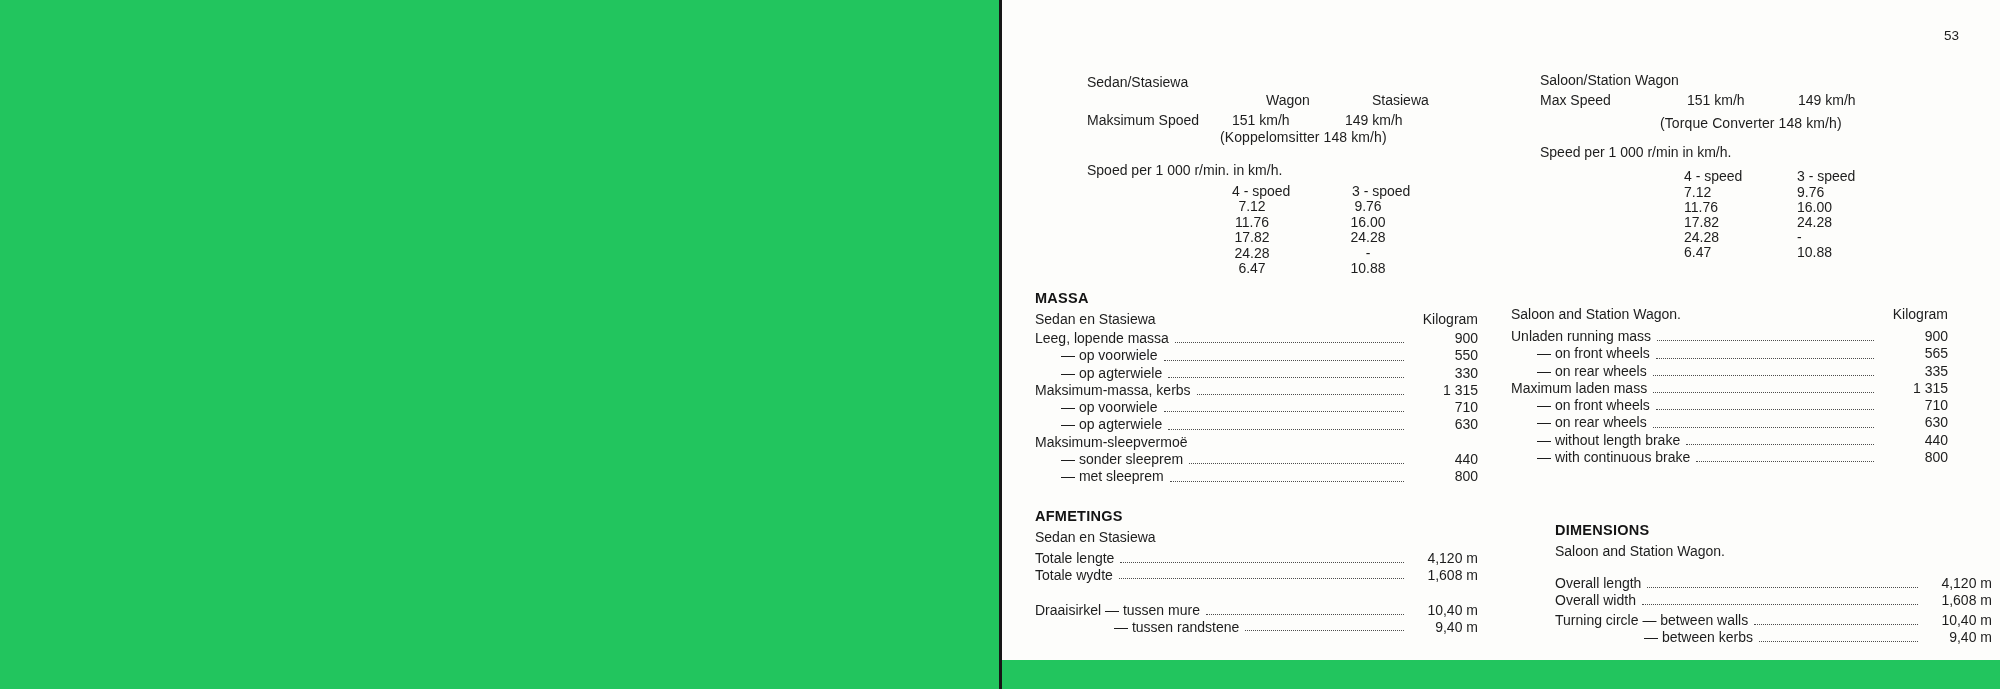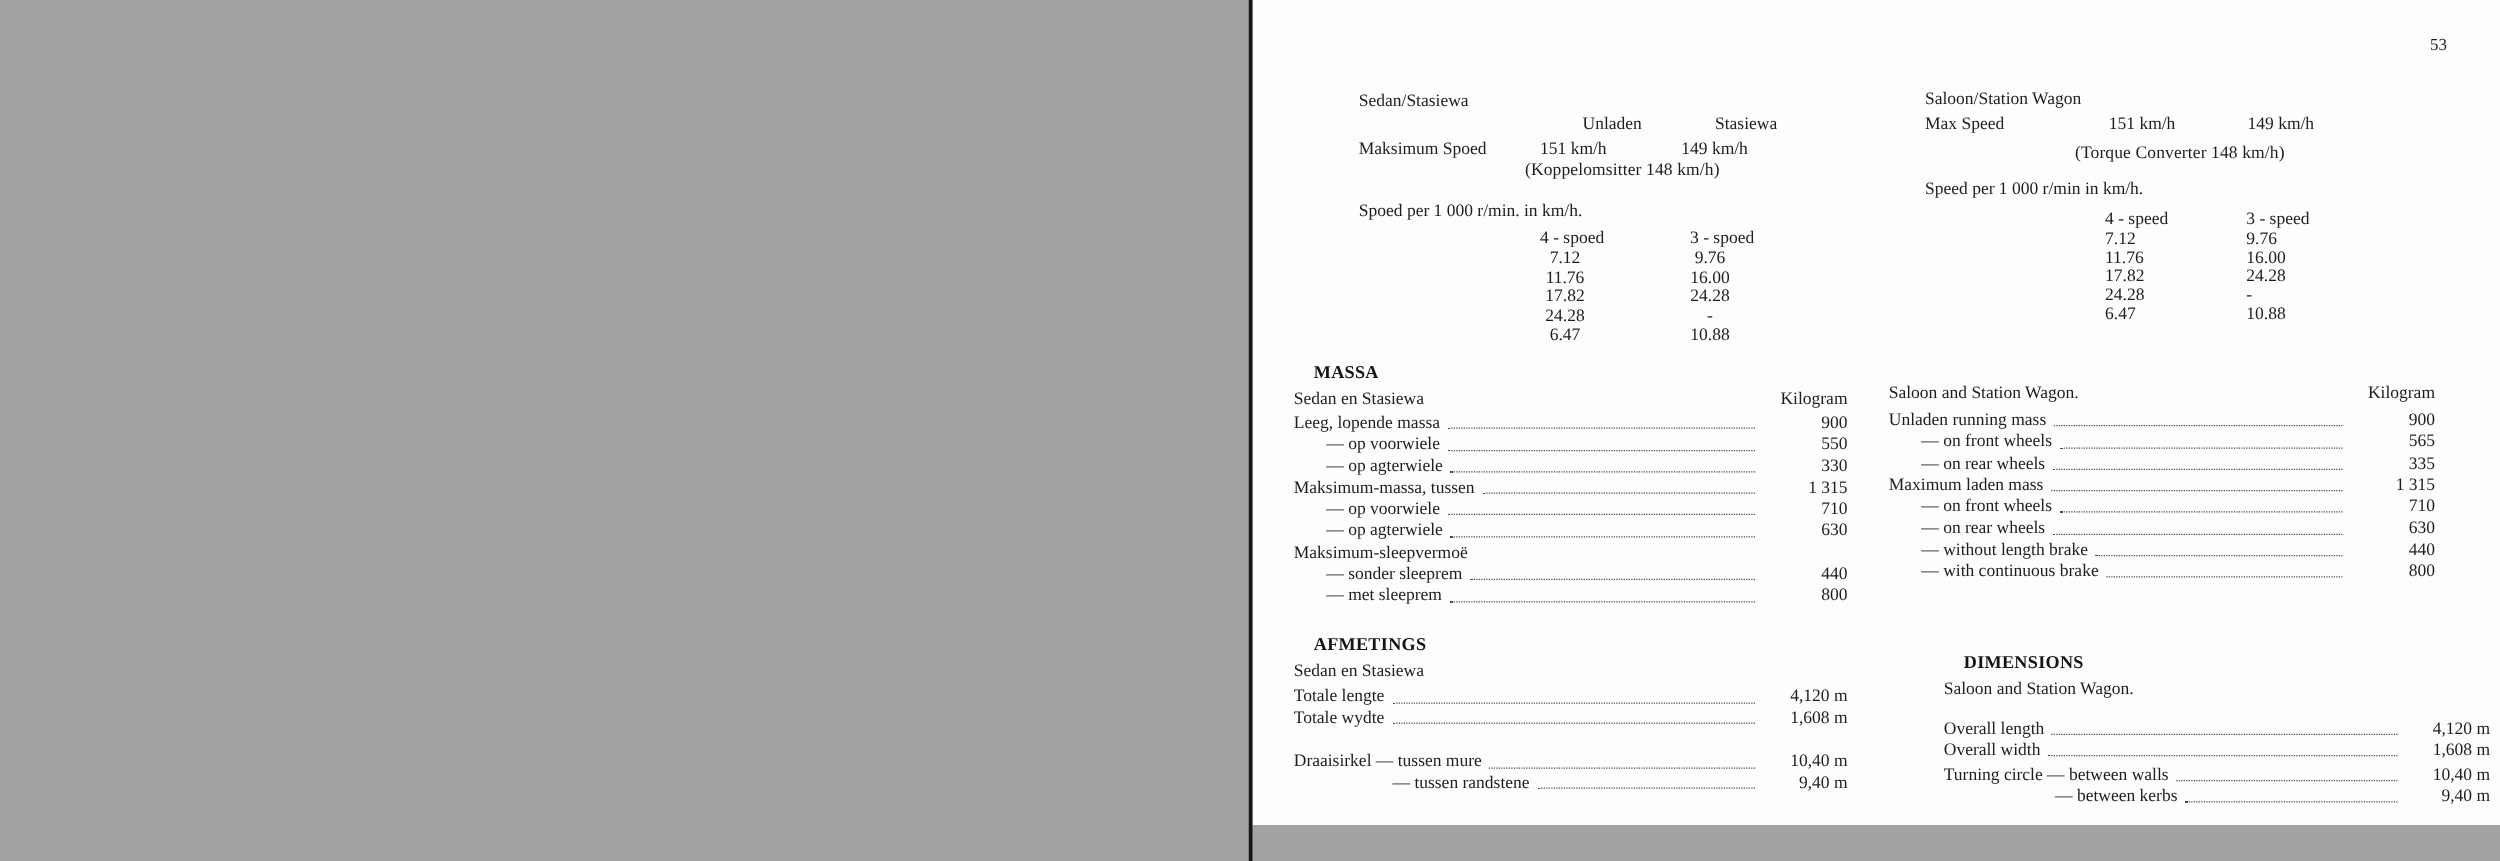--- a/index.html
+++ b/index.html
@@ -1,39 +1,39 @@
 <!DOCTYPE html>
 <html><head>
 <meta charset="utf-8">
 <style>
   html,body { margin:0; padding:0; background:#ffffff; }
   .canvas {
     position:relative; width:2000px; height:689px;
-    background:#a3a3a3; overflow:hidden;
-    font-family:Liberation Serif, serif;
+    background:#22c55e; overflow:hidden;
+    font-family:Liberation Sans, sans-serif;
     color:#1d1d1d; font-size:14px;
   }
   .page-area { position:absolute; left:1002px; top:0; width:998px; height:660px; background:#fdfdfb; }
   .divider  { position:absolute; left:999px; top:0; width:3px; height:689px; background:#161616; }
   .pageno   { position:absolute; left:1944px; top:28px; width:30px; font-size:13.5px; line-height:16px; }
 
   .abs { position:absolute; line-height:16px; white-space:nowrap; }
   .note { letter-spacing:.1px; }
 
   
   .gearcol { position:absolute; white-space:nowrap; }
   .gearcol div { margin:0; }
   .gc-left  { width:56px; text-align:center; }
   .gc-left div  { line-height:15.6px; height:15.6px; }
   .gc-right { width:62px; text-align:left; }
   .gc-right div { line-height:14.9px; height:14.9px; }
 
   
   .sec { position:absolute; }
-  .sec-h { font-weight:bold; font-size:14.5px; letter-spacing:.25px; line-height:21px; height:21px; color:#141414;margin-left:16px; }
+  .sec-h { font-weight:bold; font-size:14.5px; letter-spacing:.25px; line-height:21px; height:21px; color:#141414; }
   .sub-row { display:flex; justify-content:space-between; line-height:21px; height:21px; white-space:nowrap;text-align:center; }
   .rows { }
   .drow { display:flex; white-space:nowrap; }
   .mass-rows .drow { height:17.3px; line-height:17.3px; }
   .dim-rows  .drow { height:16.5px; line-height:16.5px; }
   .dimr-rows .drow { height:17px;   line-height:17px; }
   .drow .lbl { white-space:nowrap; }
   .drow .leader { flex:1; border-bottom:1.5px dotted #4c4c4c; align-self:flex-end; margin:0 2px 4px 6px; }
   .drow .val { width:72px; text-align:right; white-space:nowrap; }
   .drow.nodots .leader { border-bottom:none; }
@@ -46,21 +46,21 @@
 </style>
 </head>
 <body>
 
 <div class="canvas">
   <div class="page-area"></div>
   <div class="divider"></div>
   <div class="pageno">53</div>
 
   <div class="abs" style="left:1087px;top:74px">Sedan/Stasiewa</div>
-  <div class="abs" style="left:1266px;top:92px">Unladen</div>
+  <div class="abs" style="left:1266px;top:92px">Wagon</div>
   <div class="abs" style="left:1372px;top:92px">Stasiewa</div>
   <div class="abs" style="left:1087px;top:112px">Maksimum Spoed</div>
   <div class="abs" style="left:1232px;top:112px">151 km/h</div>
   <div class="abs" style="left:1345px;top:112px">149 km/h</div>
   <div class="abs note" style="left:1220px;top:129px">(Koppelomsitter 148 km/h)</div>
   <div class="abs" style="left:1087px;top:162px">Spoed per 1 000 r/min. in km/h.</div>
   <div class="abs" style="left:1232px;top:183px">4 - spoed</div>
   <div class="abs" style="left:1352px;top:183px">3 - spoed</div>
   <div class="gearcol gc-left" style="left:1224px;top:199px">
     <div>7.12</div>
@@ -116,21 +116,21 @@
           <span class="lbl">— op voorwiele</span>
           <span class="leader"></span>
           <span class="val">550</span>
         </div>
       <div class="drow ind">
           <span class="lbl">— op agterwiele</span>
           <span class="leader"></span>
           <span class="val">330</span>
         </div>
       <div class="drow">
-          <span class="lbl">Maksimum-massa, tussen</span>
+          <span class="lbl">Maksimum-massa, kerbs</span>
           <span class="leader"></span>
           <span class="val">1 315</span>
         </div>
       <div class="drow ind">
           <span class="lbl">— op voorwiele</span>
           <span class="leader"></span>
           <span class="val">710</span>
         </div>
       <div class="drow ind">
           <span class="lbl">— op agterwiele</span>

